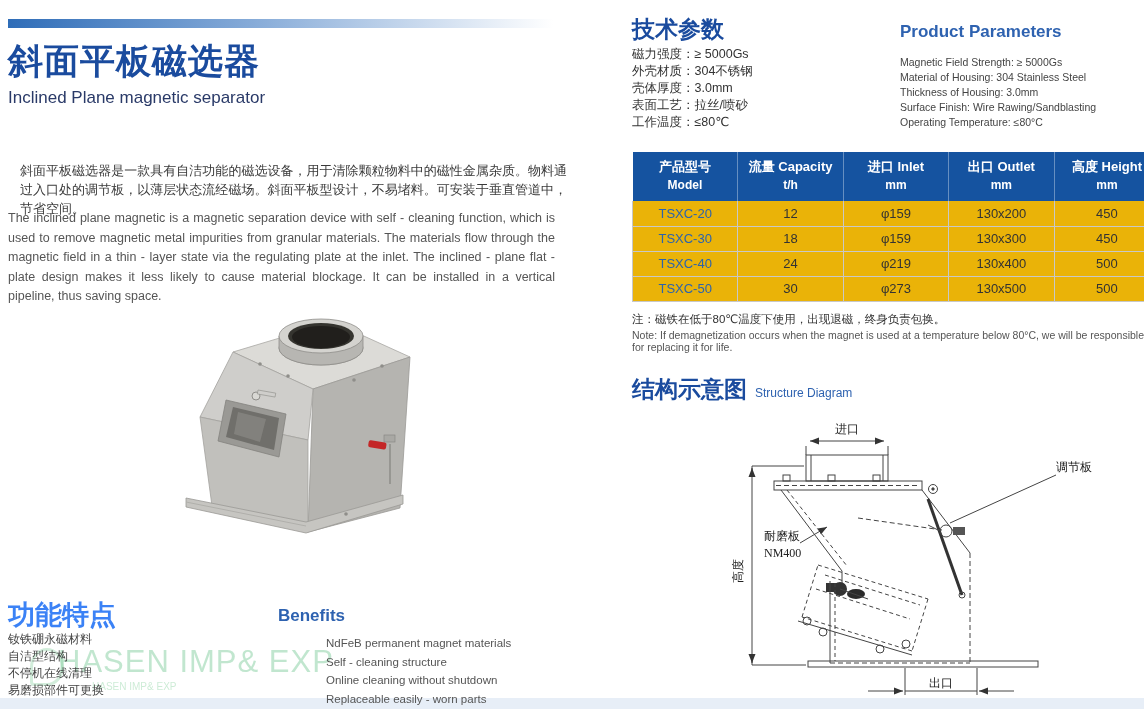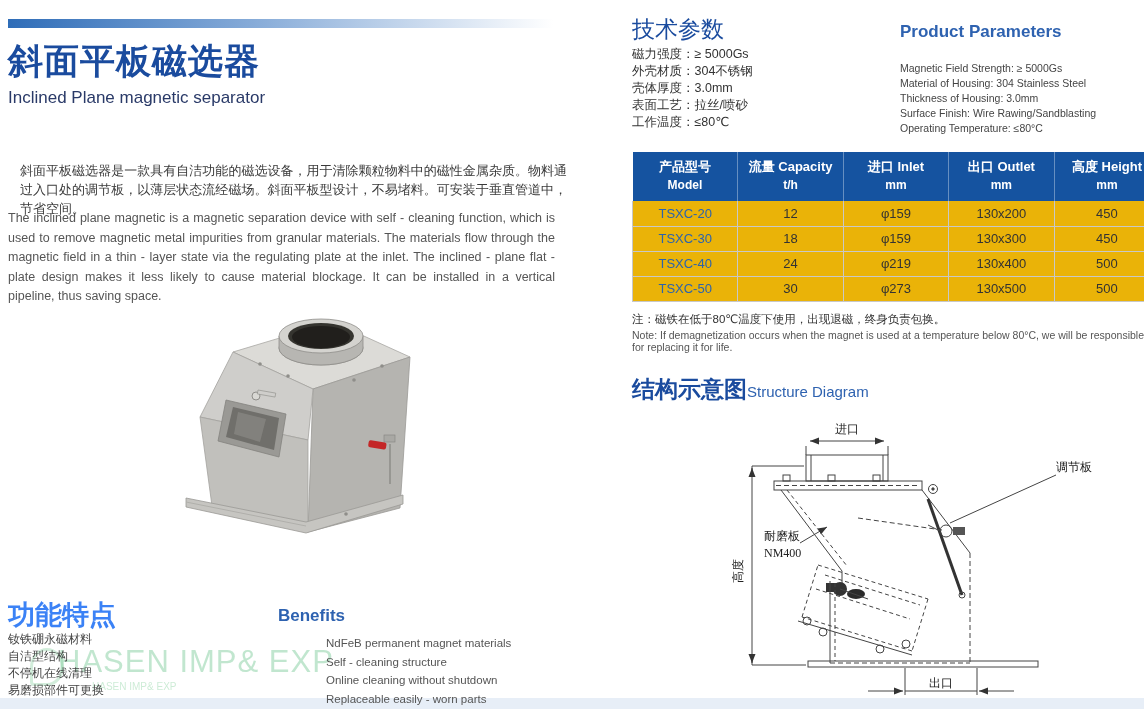--- a/index.html
+++ b/index.html
@@ -17,37 +17,37 @@
   .intro-en { position:absolute; left:8px; top:209px; width:547px; font-size:12.5px; line-height:19.5px; color:#555; text-align:justify; }
   .product-photo { position:absolute; left:138px; top:292px; width:302px; height:268px; z-index:1; }
   .features-title { position:absolute; left:8px; top:597px; font-size:27px; font-weight:bold; color:#3b82f6; z-index:2; }
   .features-list { position:absolute; left:8px; top:631px; list-style:none; font-size:12px; line-height:17px; color:#444; z-index:2; }
   .benefits-title { position:absolute; left:278px; top:606px; font-size:17px; color:#2e62b0; z-index:2; }
   .benefits-list { position:absolute; left:278px; top:634px; list-style:none; font-size:11.5px; line-height:18.5px; color:#555; z-index:2;margin-left:48px; }
   .watermark { position:absolute; left:58px; top:644px; font-size:31px; letter-spacing:1px; color:#8fd3a8; opacity:.55; z-index:0; white-space:nowrap; }
   .watermark-sub { position:absolute; left:92px; top:681px; font-size:10px; color:#9cd9ae; opacity:.5; z-index:0; white-space:nowrap; }
   .watermark-logo { position:absolute; left:30px; top:648px; width:34px; height:38px; border:3px solid #9bd8af; border-radius:50% 50% 50% 4px; opacity:.45; z-index:0; }
   
-  .tech-title-cn { position:absolute; left:632px; top:14px; font-size:23px; font-weight:normal; color:#1a4b9e; }
+  .tech-title-cn { position:absolute; left:632px; top:14px; font-size:23px; font-weight:bold; color:#1a4b9e; }
   .tech-title-en { position:absolute; left:900px; top:22px; font-size:17px; color:#2e62b0; }
   .tech-list-cn { position:absolute; left:632px; top:46px; list-style:none; font-size:12.5px; line-height:17px; color:#333; }
-  .tech-list-en { position:absolute; left:900px; top:61px; list-style:none; font-size:10.5px; line-height:15px; color:#444; }
+  .tech-list-en { position:absolute; left:900px; top:55px; list-style:none; font-size:10.5px; line-height:15px; color:#444; }
   table.spec { position:absolute; left:632px; top:152px; width:528px; border-collapse:collapse; table-layout:fixed; }
   table.spec th { background:#1553a0; color:#fff; font-size:13px; font-weight:bold; height:49px;
     text-align:center; vertical-align:middle; line-height:1.45; border-right:1px solid rgba(255,255,255,.35); }
   table.spec th:last-child { border-right:none; }
   table.spec th .sub { display:block; font-size:12px; }
   table.spec td { height:25px; text-align:center; vertical-align:middle; font-size:13px; color:#333;
     border:1px solid #c8c8c8; border-top:none; background:#eab308; }
   table.spec td.model { color:#2b63ad; }
   .note-cn { position:absolute; left:632px; top:312px; font-size:11.5px; color:#333; }
   .note-en { position:absolute; left:632px; top:329px; font-size:10.5px; color:#555; }
   .structure-heading { position:absolute; left:632px; top:374px; }
   .structure-heading .cn { font-size:23px; font-weight:bold; color:#1a4b9e; }
-  .structure-heading .en { font-size:15px; color:#2e62b0; }
+  .structure-heading .en { font-size:12px; color:#2e62b0; margin-left:8px; }
   .diagram { position:absolute; left:690px; top:413px; width:454px; height:292px;text-decoration:underline; }
   .diagram text { font-family:"Liberation Serif","DejaVu Serif",serif; font-size:12px; fill:#222; }
   .bottom-strip { position:absolute; left:0; top:698px; width:1144px; height:11px; background:#e7eef7; }
 </style>
 </head>
 <body>
 
 <div class="page">
 
   <div class="accent-bar"></div>

